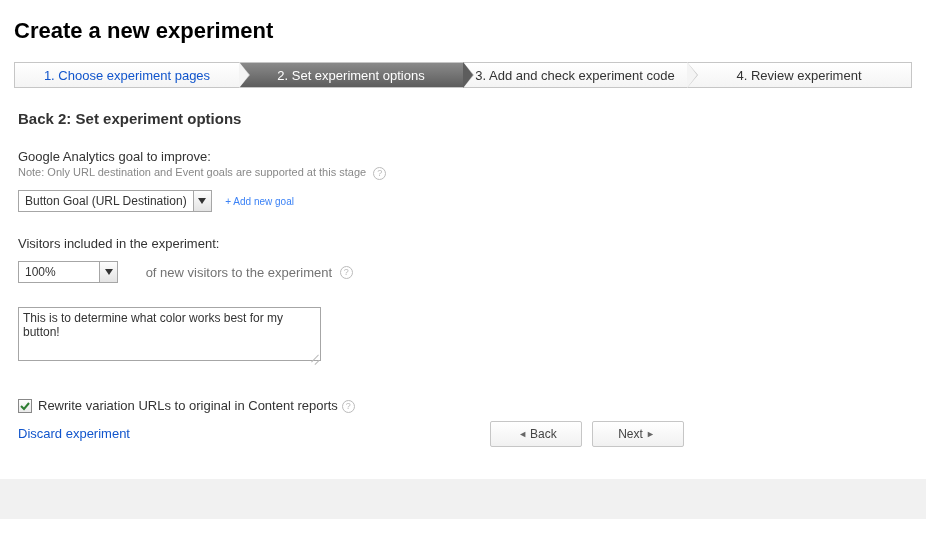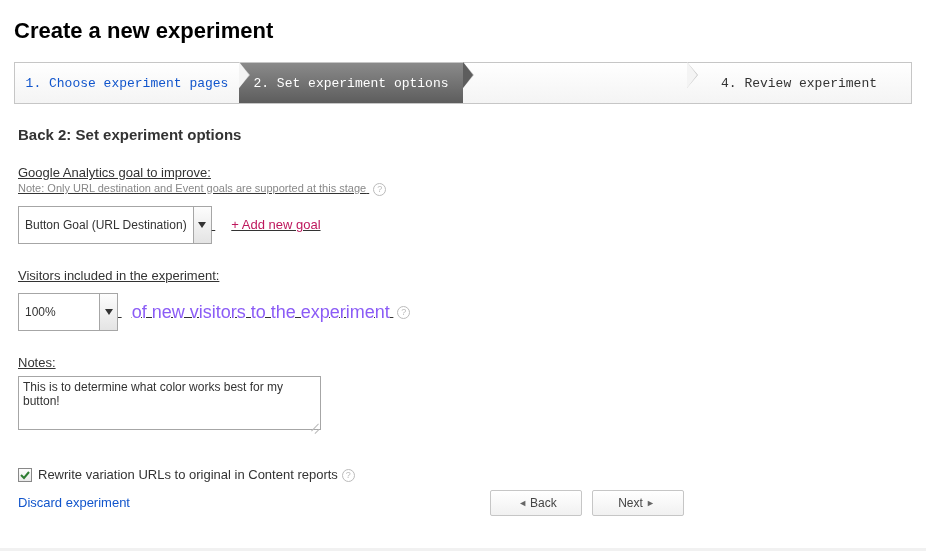--- a/index.html
+++ b/index.html
@@ -16,24 +16,23 @@
   }
   h1 {
     font-size: 22px;
     font-weight: bold;
     margin: 0 0 18px 0;
     color: #000;
   }
   
   .stepbar {
     display: flex;
-    height: 42px;
+    height: 26px;
     border: 1px solid #c6c6c6;
     margin-bottom: 22px;
-    font-family: Liberation Mono, monospace;
   }
   .step {
     position: relative;
     flex: 1;
     display: flex;
     align-items: center;
     justify-content: center;
     font-size: 13px;
     background: linear-gradient(#ffffff, #f4f4f4);
     color: #1155cc;
@@ -89,53 +88,53 @@
     justify-content: center;
     width: 13px; height: 13px;
     border-radius: 50%;
     border: 1px solid #bbb;
     color: #bbb;
     font-size: 9px;
     margin-left: 4px;
     vertical-align: middle;
     cursor: pointer;
   }
-  .row { margin-bottom: 24px; text-decoration: underline; }
+  .row { margin-bottom: 24px; }
   .select-wrap {
     display: inline-flex;
     align-items: stretch;
     border: 1px solid #a6a6a6;
-    height: 38px;
+    height: 22px;
     background: #fff;
   }
   .select-wrap .sel-text {
     padding: 0 6px;
     display: flex;
     align-items: center;
     font-size: 12px;
   }
   .select-wrap .sel-btn {
     width: 18px;
     border-left: 1px solid #a6a6a6;
     background: linear-gradient(#fdfdfd,#e4e4e4);
     display: flex;
     align-items: center;
     justify-content: center;
   }
   .select-wrap .sel-btn svg { width: 8px; height: 6px; }
   .add-link {
-    color: #be185d;
-    font-size: 13px;
-    margin-left: 16px;
+    color: #3b82f6;
+    font-size: 10px;
+    margin-left: 10px;
     cursor: pointer;
   }
   .inline-text {
-    font-size: 18px;
-    color: #8b5cf6;
-    margin-left: 10px;
+    font-size: 13px;
+    color: #737373;
+    margin-left: 24px;
     vertical-align: middle;
   }
   textarea.notes {
     width: 303px;
     height: 54px;
     border: 1px solid #a6a6a6;
     resize: none;
     font-family: Arial, Helvetica, sans-serif;
     font-size: 12px;
     padding: 3px 4px;
@@ -215,20 +214,21 @@
       <span>1. Choose experiment pages</span>
       <span class="chev-border"></span>
         <span class="chev"></span>
     </div>
     <div class="step current">
       <span>2. Set experiment options</span>
       <span class="chev-border"></span>
         <span class="chev"></span>
     </div>
     <div class="step future">
+      <span>3. Add and check experiment code</span>
       <span class="chev-border"></span>
         <span class="chev"></span>
     </div>
     <div class="step future">
       <span>4. Review experiment</span>
     </div>
   </div>
 
   <div class="content">
     <div class="step-title">Back 2: Set experiment options</div>
@@ -258,21 +258,20 @@
           <svg viewBox="0 0 8 6">
               <path d="M0 0 L8 0 L4 6 Z" fill="#333"></path>
             </svg>
         </span>
       </span>
       <span class="inline-text">of new visitors to the experiment</span>
       <span class="help-icon">?</span>
     </div>
 
     <div class="row">
-      <div class="field-label" style="margin-bottom:6px">Notes:</div>
       <div class="textarea-wrap">
         <textarea class="notes" style="">This is to determine what color works best for my button!</textarea>
         <div class="ta-grip"></div>
       </div>
     </div>
 
     <div class="checkbox-row">
       <span class="checkbox">
         <svg viewBox="0 0 10 10">
             <path d="M1 5 L4 8 L9 2" stroke="#2e7d32" stroke-width="2" fill="none"></path>

